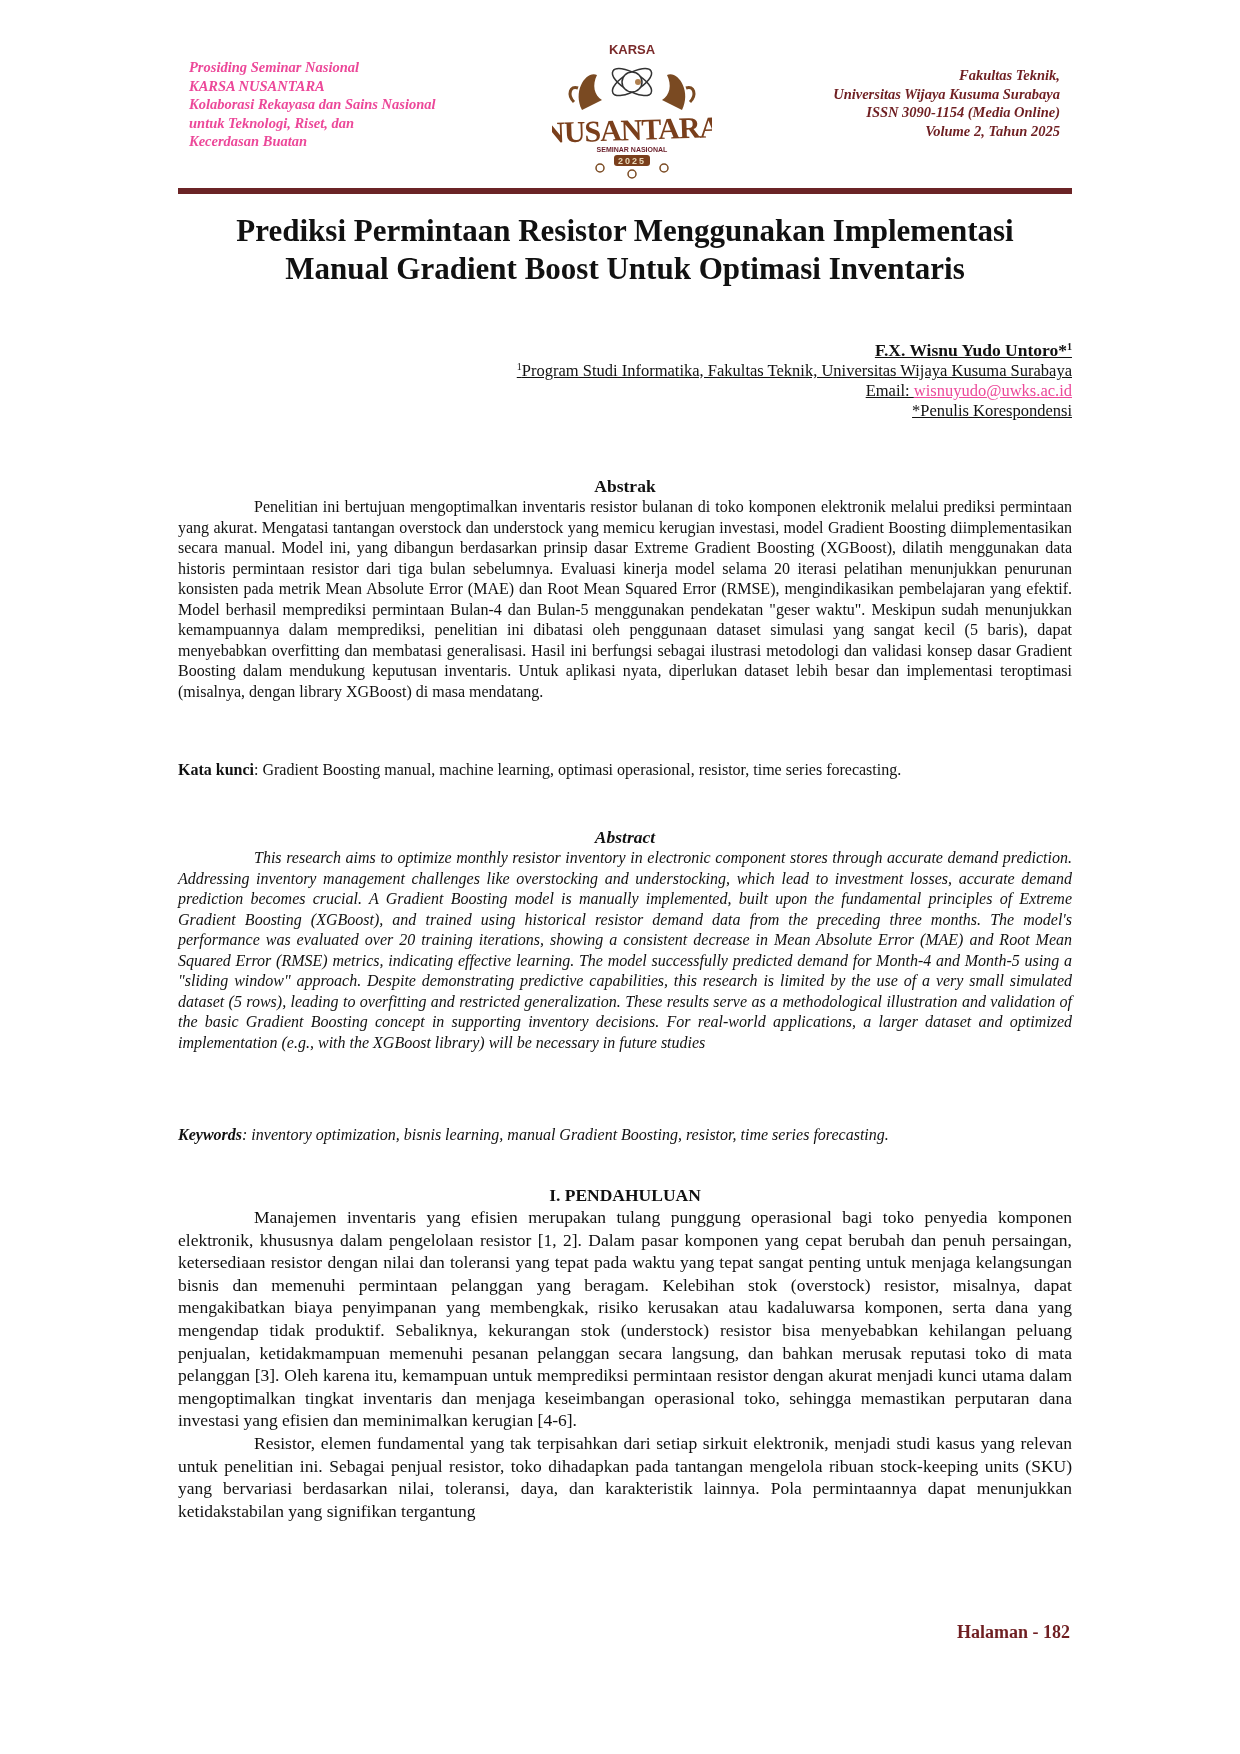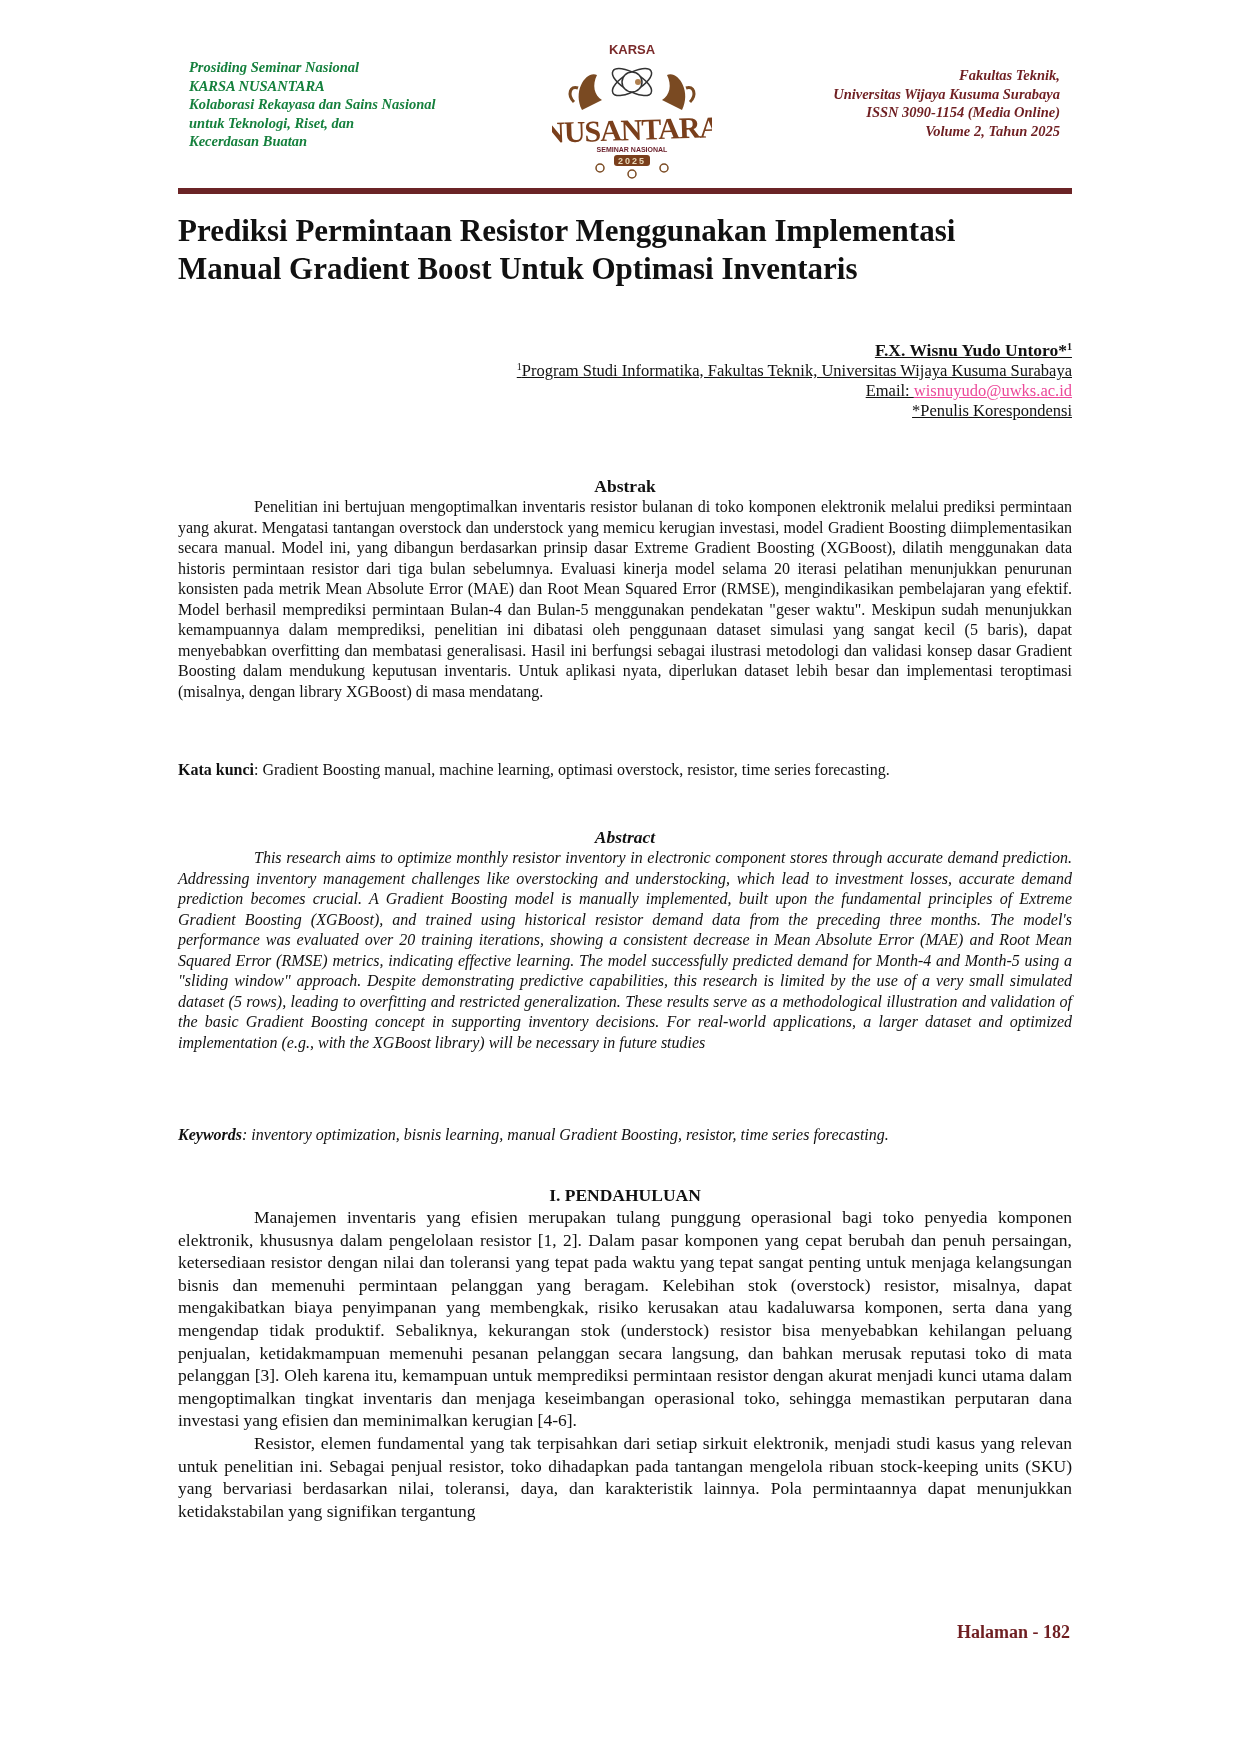--- a/index.html
+++ b/index.html
@@ -1,24 +1,24 @@
 <!DOCTYPE html>
 <html><head>
 <meta charset="utf-8">
 <style>
   * { box-sizing: border-box; margin: 0; padding: 0; }
   html, body { width: 1240px; height: 1754px; background: #ffffff; }
   body { position: relative; font-family: "Liberation Serif", serif; color: #111; overflow: hidden; }
 
-  .hdr-left { position: absolute; left: 189px; top: 58px; width: 320px; font-style: italic; font-weight: bold; font-size: 14.5px; line-height: 18.5px; color: #15803d; }
+  .hdr-left { position: absolute; left: 189px; top: 58px; width: 320px; font-style: italic; font-weight: bold; font-size: 14.5px; line-height: 18.5px; color: #ec4899; }
   .hdr-right { position: absolute; right: 180px; top: 66px; width: 320px; text-align: right; font-style: italic; font-weight: bold; font-size: 14.5px; line-height: 18.5px; color: #6f1f22; }
   .logo { position: absolute; left: 552px; top: 40px; width: 160px; height: 140px; }
   .rule { position: absolute; left: 178px; top: 188px; width: 894px; height: 6px; background: #6b2426; }
 
-  .title { position: absolute; left: 178px; top: 212px; width: 894px; font-weight: bold; font-size: 31px; line-height: 38px; color: #111; }
+  .title { position: absolute; left: 178px; top: 212px; width: 894px; text-align: center; font-weight: bold; font-size: 31px; line-height: 38px; color: #111; }
 
   .authors { position: absolute; left: 178px; top: 340px; width: 894px; text-align: right; font-size: 16.5px; line-height: 20px; text-decoration: underline; }
   .authors .name { font-weight: bold; font-size: 17.5px; }
   .authors sup { font-size: 10px; vertical-align: super; line-height: 0; }
   .authors a { color: #ec4899; text-decoration: underline; }
 
   .abs-block { position: absolute; left: 178px; width: 894px; font-size: 16px; line-height: 20.5px; text-align: justify; }
   .abs-head { text-align: center; font-weight: bold; font-size: 17.5px; line-height: 22px; }
   .indent { text-indent: 76px; }
   .it { }
@@ -90,21 +90,21 @@
   <div><span>Email: </span><a href="mailto:wisnuyudo@uwks.ac.id">wisnuyudo@uwks.ac.id</a></div>
   <div>*Penulis Korespondensi</div>
 </div>
 
 <div class="abs-block" id="abstrak">
   <div class="abs-head">Abstrak</div>
   <p class="indent"><span>Penelitian ini bertujuan mengoptimalkan inventaris resistor bulanan di toko komponen elektronik melalui prediksi permintaan yang akurat. Mengatasi tantangan </span><span class="it">overstock</span><span> dan </span><span class="it">understock</span><span> yang memicu kerugian investasi, model </span><span class="it">Gradient Boosting</span><span> diimplementasikan secara manual. Model ini, yang dibangun berdasarkan prinsip dasar </span><span class="it">Extreme Gradient Boosting</span><span> (XGBoost), dilatih menggunakan data historis permintaan resistor dari tiga bulan sebelumnya. Evaluasi kinerja model selama 20 iterasi pelatihan menunjukkan penurunan konsisten pada metrik </span><span class="it">Mean Absolute Error</span><span> (MAE) dan </span><span class="it">Root Mean Squared Error</span><span> (RMSE), mengindikasikan pembelajaran yang efektif. Model berhasil memprediksi permintaan Bulan-4 dan Bulan-5 menggunakan pendekatan "geser waktu". Meskipun sudah menunjukkan kemampuannya dalam memprediksi, penelitian ini dibatasi oleh penggunaan dataset simulasi yang sangat kecil (5 baris), dapat menyebabkan </span><span class="it">overfitting</span><span> dan membatasi generalisasi. Hasil ini berfungsi sebagai ilustrasi metodologi dan validasi konsep dasar </span><span class="it">Gradient Boosting</span><span> dalam mendukung keputusan inventaris. Untuk aplikasi nyata, diperlukan dataset lebih besar dan implementasi teroptimasi (misalnya, dengan </span><span class="it">library</span><span> XGBoost) di masa mendatang.</span></p>
 </div>
 
 <div class="abs-block" id="katakunci">
-  <span class="b">Kata kunci</span><span><span>: </span><span class="it">Gradient Boosting</span><span> manual, </span><span class="it">machine learning</span><span>, optimasi overstock, resistor, </span><span class="it">time series forecasting.</span></span>
+  <span class="b">Kata kunci</span><span><span>: </span><span class="it">Gradient Boosting</span><span> manual, </span><span class="it">machine learning</span><span>, optimasi operasional, resistor, </span><span class="it">time series forecasting.</span></span>
 </div>
 
 <div class="abs-block" id="abstract">
   <div class="abs-head">Abstract</div>
   <p class="indent body">This research aims to optimize monthly resistor inventory in electronic component stores through accurate demand prediction. Addressing inventory management challenges like overstocking and understocking, which lead to investment losses, accurate demand prediction becomes crucial. A Gradient Boosting model is manually implemented, built upon the fundamental principles of Extreme Gradient Boosting (XGBoost), and trained using historical resistor demand data from the preceding three months. The model's performance was evaluated over 20 training iterations, showing a consistent decrease in Mean Absolute Error (MAE) and Root Mean Squared Error (RMSE) metrics, indicating effective learning. The model successfully predicted demand for Month-4 and Month-5 using a "sliding window" approach. Despite demonstrating predictive capabilities, this research is limited by the use of a very small simulated dataset (5 rows), leading to overfitting and restricted generalization. These results serve as a methodological illustration and validation of the basic Gradient Boosting concept in supporting inventory decisions. For real-world applications, a larger dataset and optimized implementation (e.g., with the XGBoost library) will be necessary in future studies</p>
 </div>
 
 <div class="abs-block" id="keywords">
   <span class="b">Keywords</span><span>: inventory optimization, bisnis learning, manual Gradient Boosting, resistor, time series forecasting.</span>
 </div>

